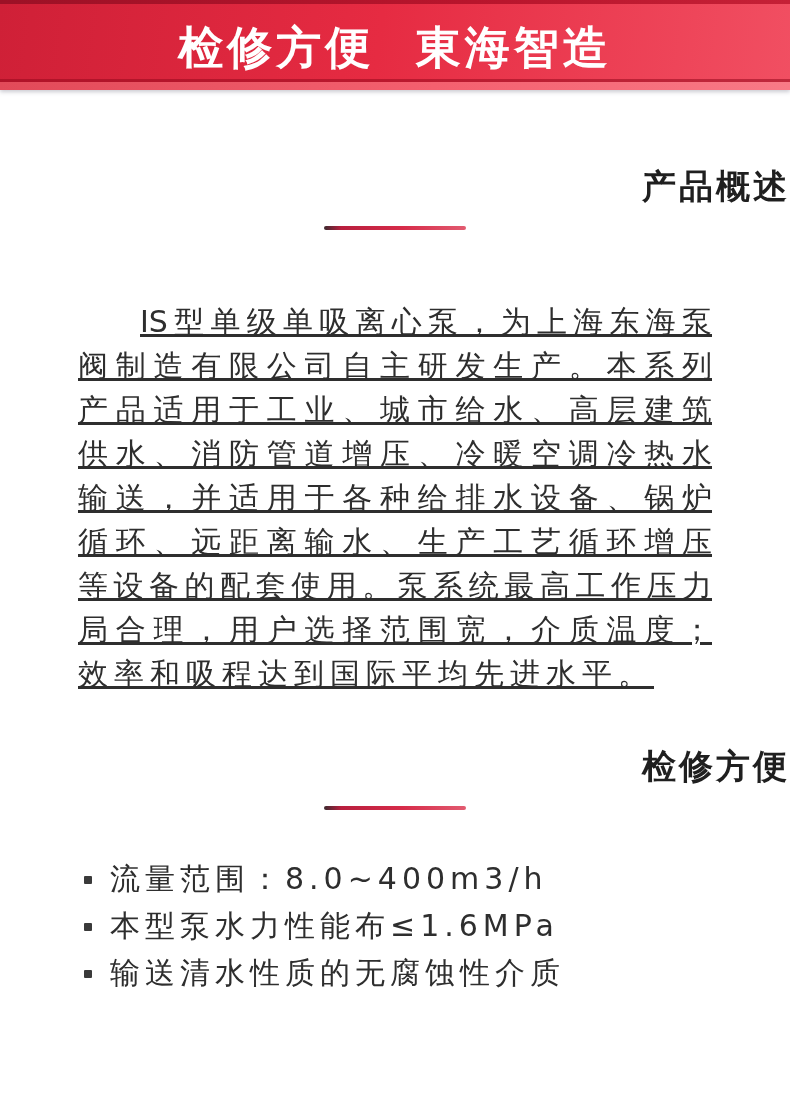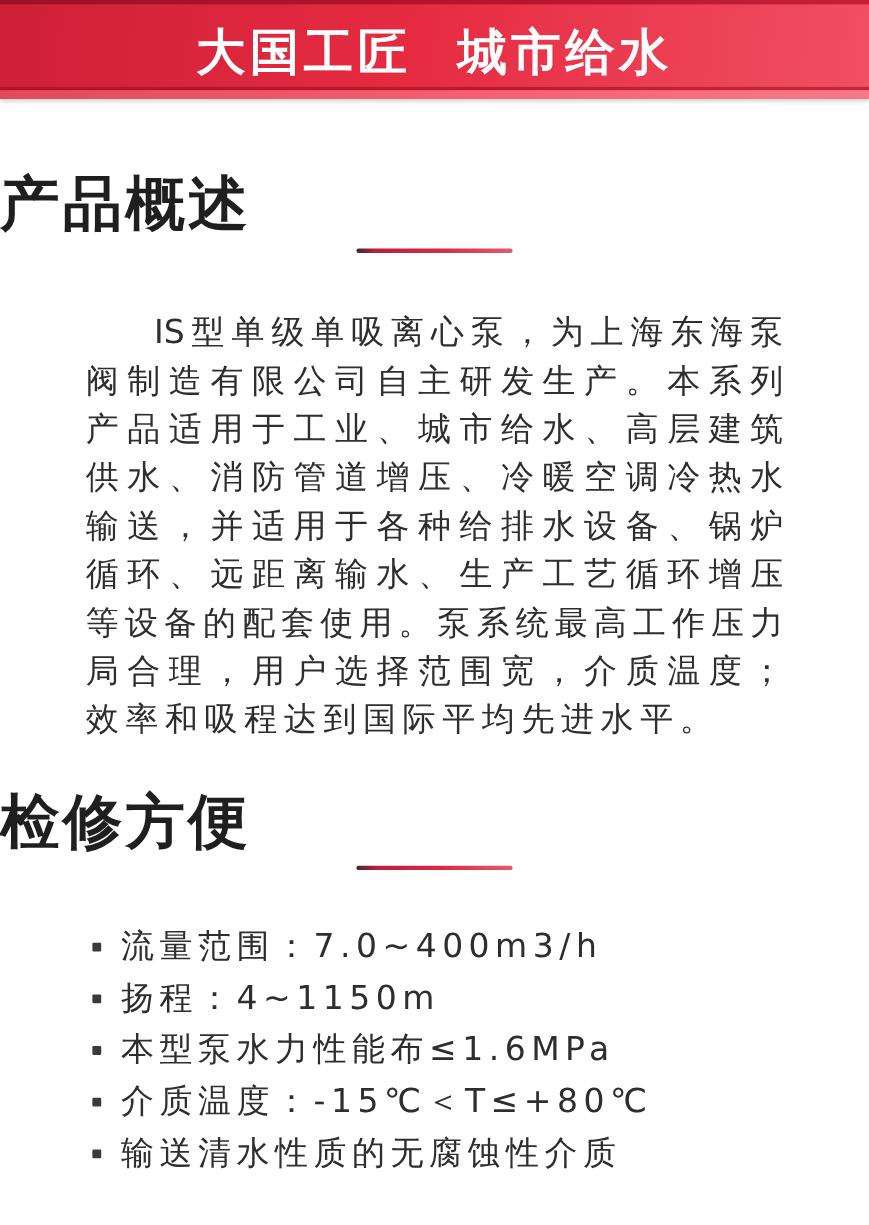--- a/index.html
+++ b/index.html
@@ -51,43 +51,44 @@
     color: #ffffff;
     font-size: 45px;
     font-weight: 700;
     letter-spacing: 4px;
     word-spacing: 22px;
     white-space: nowrap;
   }
 
   
   .section-title {
-    text-align: left;
-    font-size: 54px;
+    text-align: right;
+    font-size: 34px;
     line-height: 52px;
     font-weight: 700;
     color: #1f1f1f;
     letter-spacing: 3px;
   }
   .overview .section-title { margin-top: 70px; }
   .conditions .section-title { margin-top: 44px; }
   .title-underline {
     width: 142px;
     height: 4px;
     margin: 14px auto 0 auto;
     border-radius: 3px;
     background: linear-gradient(90deg, #3c2a2f 0%, #b81f3e 12%, #d62b49 55%, #e25b70 100%);
   }
 
   
   .para {
-    margin: 51px 78px 0 78px;
+    margin: 70px 78px 0 78px;
     font-size: 30px;
     line-height: 44px;
     color: #2e2e2e;
+    text-decoration: underline;
   }
   .para-line {
     text-align: justify;
     text-align-last: justify;
   }
   .para-line.first { text-indent: 62px; }
   .para-line.last {
     text-align: right;
     text-align-last: left;
     letter-spacing: 6px;
@@ -117,21 +118,21 @@
 </style>
 </head>
 <body>
 
 <div class="page">
 
   <div class="banner">
     <div class="banner-top-fold"></div>
     <div class="banner-bottom-fold"></div>
     <div class="banner-bottom-band"></div>
-    <div class="banner-title">大国工匠 城市给水</div>
+    <div class="banner-title">检修方便 東海智造</div>
   </div>
 
   <div class="overview">
     <div class="section-title">产品概述</div>
     <div class="title-underline"></div>
     <div class="para">
       <div class="para-line first">IS型单级单吸离心泵，为上海东海泵</div>
       <div class="para-line">阀制造有限公司自主研发生产。本系列</div>
       <div class="para-line">产品适用于工业、城市给水、高层建筑</div>
       <div class="para-line">供水、消防管道增压、冷暖空调冷热水</div>
@@ -142,33 +143,25 @@
       <div class="para-line last">效率和吸程达到国际平均先进水平。</div>
     </div>
   </div>
 
   <div class="conditions">
     <div class="section-title">检修方便</div>
     <div class="title-underline"></div>
     <div class="cond-list">
       <div class="cond-item">
         <span class="bullet"></span>
-        <span>流量范围：7.0~400m3/h</span>
-      </div>
-      <div class="cond-item">
-        <span class="bullet"></span>
-        <span>扬程：4~1150m</span>
+        <span>流量范围：8.0~400m3/h</span>
       </div>
       <div class="cond-item">
         <span class="bullet"></span>
         <span>本型泵水力性能布≤1.6MPa</span>
-      </div>
-      <div class="cond-item">
-        <span class="bullet"></span>
-        <span>介质温度：-15℃＜T≤+80℃</span>
       </div>
       <div class="cond-item">
         <span class="bullet"></span>
         <span>输送清水性质的无腐蚀性介质</span>
       </div>
     </div>
   </div>
 
 </div>
 

